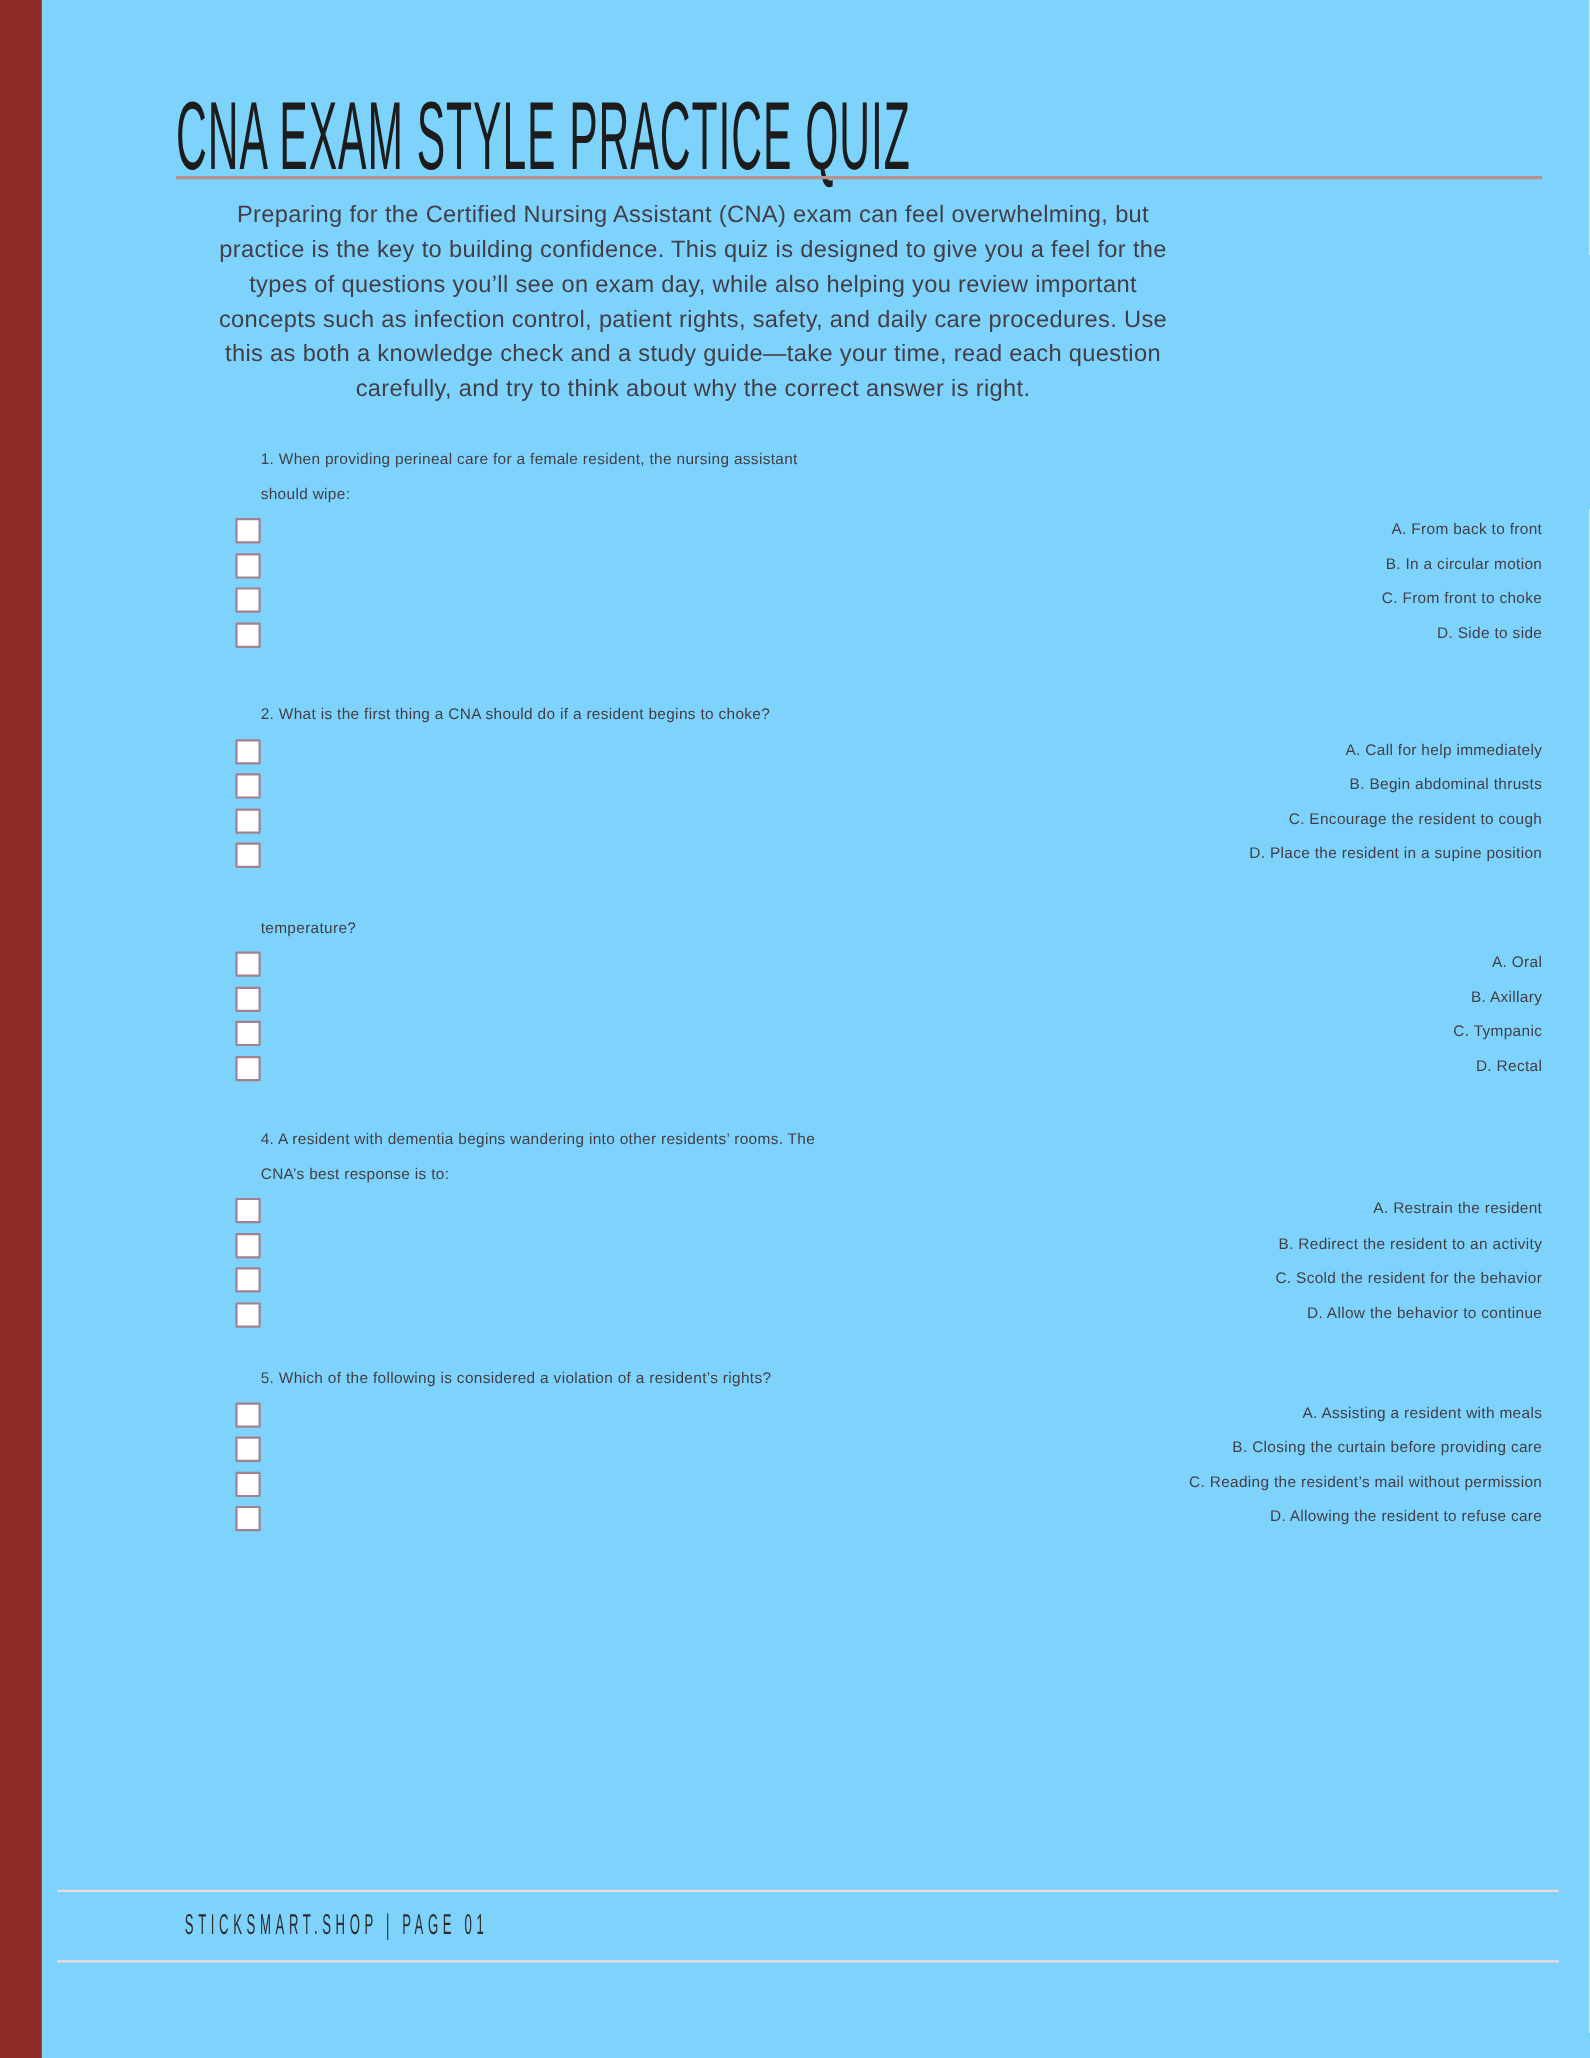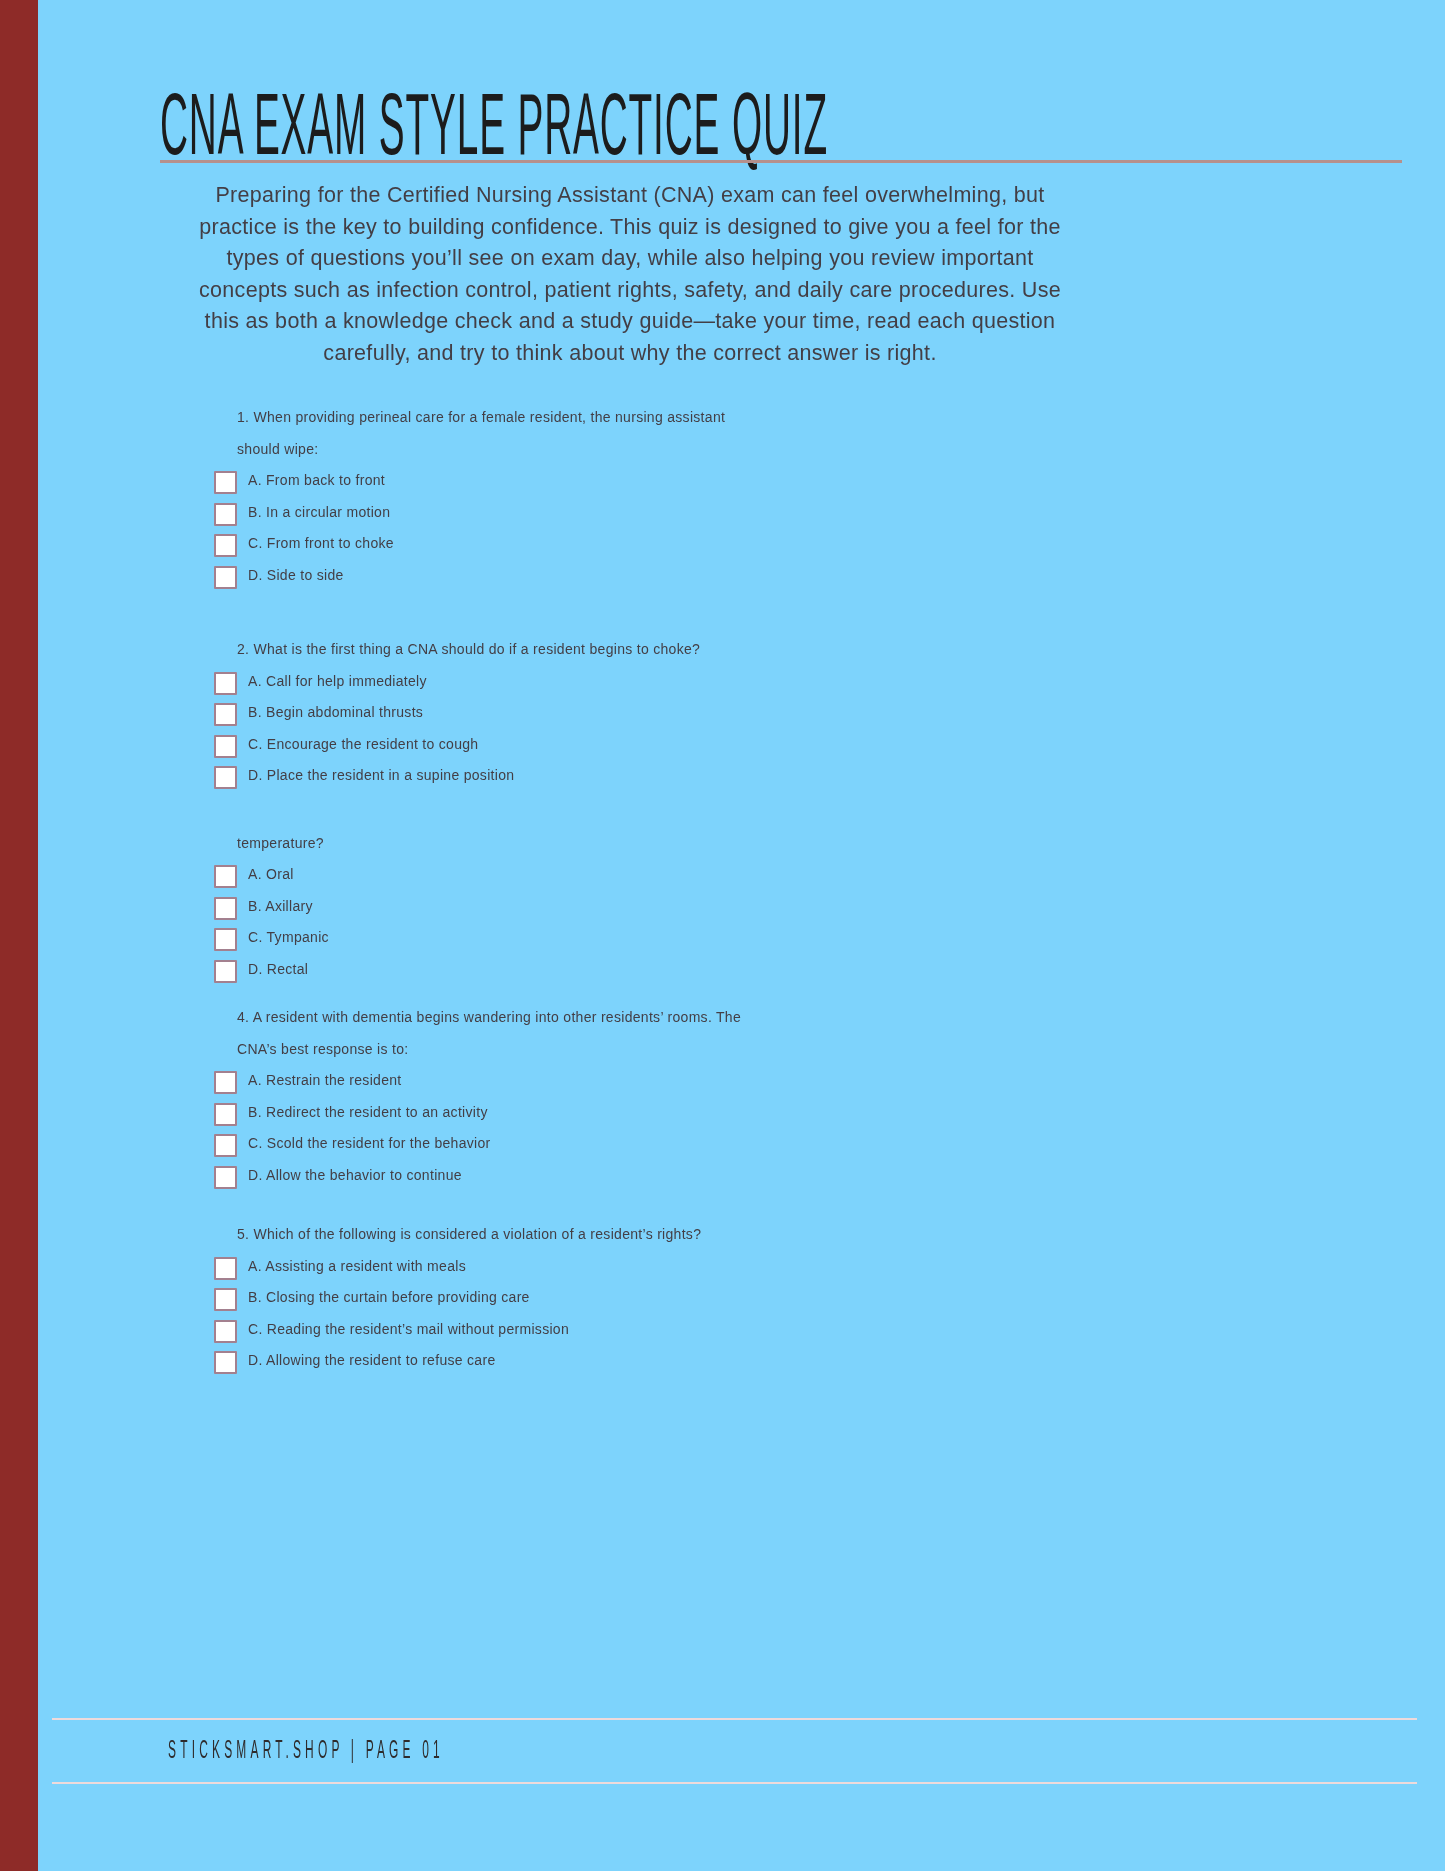--- a/index.html
+++ b/index.html
@@ -63,33 +63,34 @@
     font-size: 14px;
     line-height: 31.5px;
     letter-spacing: 0.3px;
   }
   .q-line { padding-left: 77px; }
   .option {
     display: flex;
     align-items: center;
     height: 31.5px;
     padding-left: 54px;
+    justify-content: space-between;
   }
   .checkbox {
     flex: 0 0 auto;
     width: 19px; height: 19px;
     border: 2px solid #a3808f;
     border-radius: 1px;
     margin-right: 11px;
     transform: translateY(2px);
     background: #ffffff;
   }
   .question:nth-of-type(2) { margin-top: 43px; }
   .question:nth-of-type(3) { margin-top: 36px; }
-  .question:nth-of-type(4) { margin-top: 17px; }
+  .question:nth-of-type(4) { margin-top: 35px; }
   .question:nth-of-type(5) { margin-top: 28px; }
   
   .footer-line {
     position: absolute;
     left: 52px; right: 28px;
     border: none;
     border-top: 2px solid #eedadb;
     margin: 0;
   }
   .footer-line-top { top: 1718px; }

